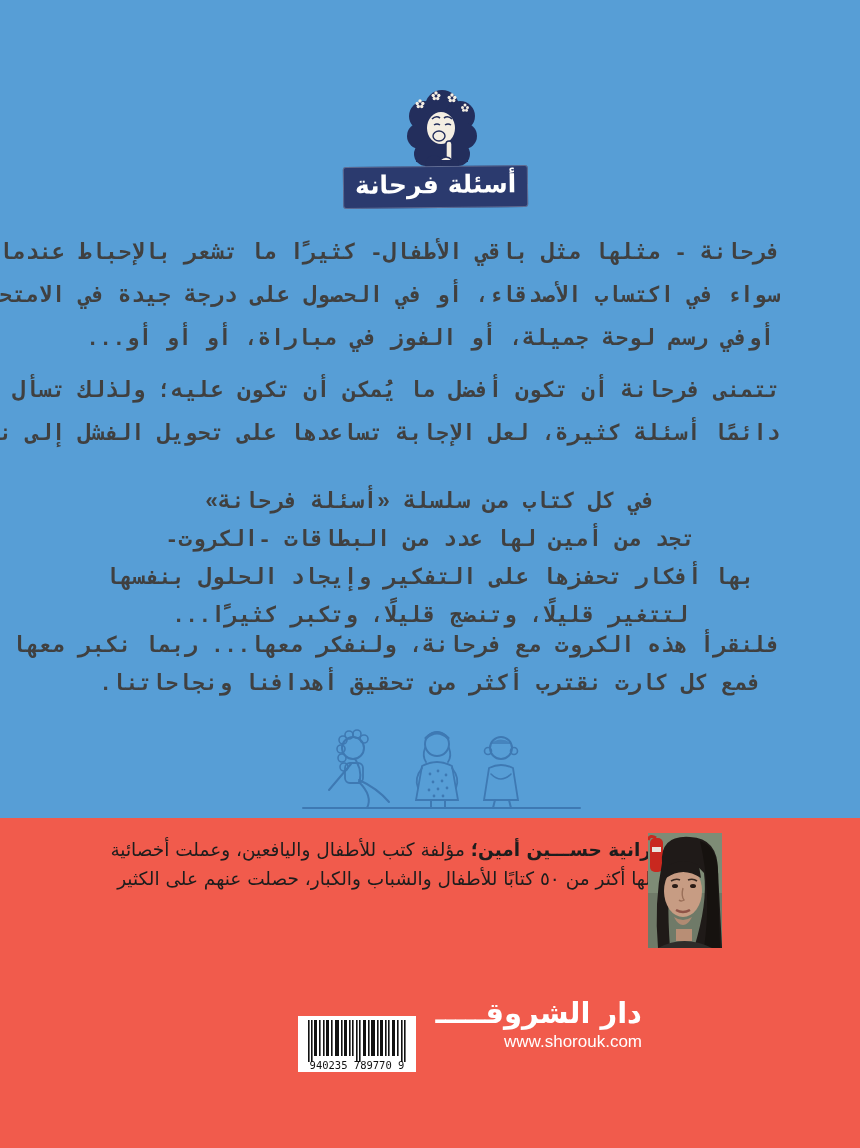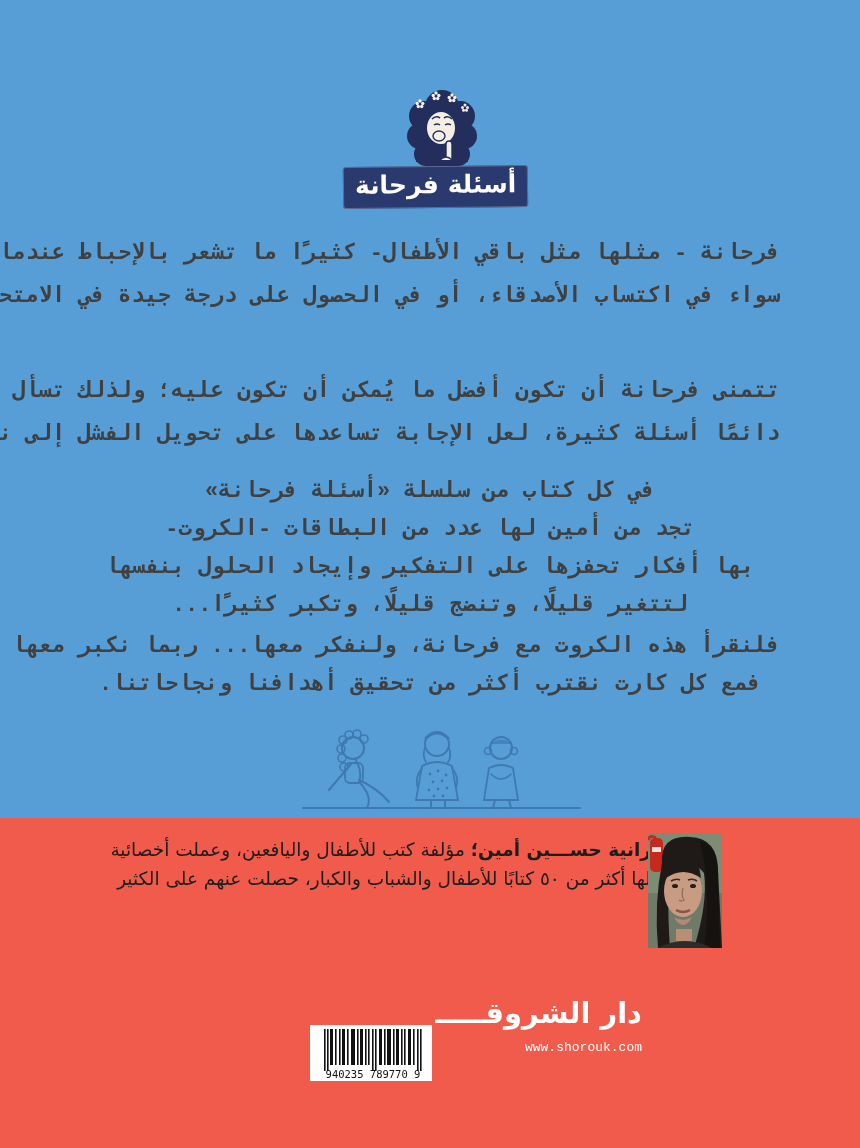--- a/index.html
+++ b/index.html
@@ -18,46 +18,46 @@
     display:inline-block;background:#2B3A6E;color:#FFFFFF;border-radius:3px;
     padding:5px 12px 8px 12px;font-weight:bold;font-size:25px;line-height:1.15;
     box-shadow:0 0 0 1px rgba(255,255,255,.25) inset;transform:rotate(-0.6deg);
     white-space:nowrap;
   }
 
   
   .blurb{position:absolute;left:80px;width:700px;text-align:center;color:#404040;font-weight:bold;font-family:Liberation Mono, monospace;}
   .p1{top:232px;font-size:22px;line-height:43px;}
   .p2{top:370px;font-size:22px;line-height:43px;}
-  .p3{top:473px;font-size:22px;line-height:38px;}
+  .p3{top:484px;font-size:22px;line-height:38px;}
   .p4{top:628px;font-size:22px;line-height:38px;}
   .bline{white-space:nowrap;}
 
   
   .girls{position:absolute;left:285px;top:718px;opacity:.62;}
 
   
   .bio-photo{position:absolute;left:648px;top:15px;width:74px;height:115px;overflow:hidden;}
   .bio-text{
     position:absolute;left:141px;top:17px;width:510px;text-align:right;direction:rtl;
     color:#1D1D1D;font-size:18.5px;line-height:29px;
   }
   .bio-text .bold{font-weight:bold;}
 
-  .barcode{position:absolute;left:310px;top:207px;width:122px;height:56px;background:#FFFFFF;border-radius:1px;}
+  .barcode{position:absolute;left:310px;top:198px;width:106px;height:56px;background:#FFFFFF;border-radius:1px;}
   .barcode svg{display:block;}
 
   .publisher{position:absolute;left:448px;top:178px;width:194px;color:#FFFFFF;}
   .publisher-name{
     font-weight:bold;font-size:29px;line-height:34px;text-align:left;direction:rtl;
     white-space:nowrap;letter-spacing:0;
   }
   .publisher-url{
-    font-family:Liberation Mono, monospace;font-size:13px;line-height:20px;text-align:right;
-    direction:ltr;unicode-bidi:plaintext;margin-top:8px;
+    font-family:Liberation Sans, sans-serif;font-size:17px;line-height:20px;text-align:right;
+    direction:ltr;unicode-bidi:plaintext;margin-top:2px;
   }
 </style>
 </head>
 <body>
 
 <div class="page">
 
   <div class="blue-panel">
 
     <div class="logo-wrap">
@@ -120,20 +120,21 @@
         <path d="M50 72 q6 -6 12 0" fill="#F4EEE3" stroke="#232E5C" stroke-width="1.4"></path>
       </svg>
       <div class="logo-box">
         <span>أسئلة فرحانة</span>
       </div>
     </div>
 
     <div class="blurb p1">
       <div class="bline">فرحانة - مثلها مثل باقي الأطفال- كثيرًا ما تشعر بالإحباط عندما تفشل،</div>
       <div class="bline">سواء في اكتساب الأصدقاء، أو في الحصول على درجة جيدة في الامتحان،</div>
+      <div class="bline">أوفي رسم لوحة جميلة، أو الفوز في مباراة، أو أو أو...</div>
     </div>
     <div class="blurb p2">
       <div class="bline">تتمنى فرحانة أن تكون أفضل ما يُمكن أن تكون عليه؛ ولذلك تسأل نفسها</div>
       <div class="bline">دائمًا أسئلة كثيرة، لعل الإجابة تساعدها على تحويل الفشل إلى نجاح.</div>
     </div>
     <div class="blurb p3">
       <div class="bline">في كل كتاب من سلسلة «أسئلة فرحانة»</div>
       <div class="bline">تجد من أمين لها عدد من البطاقات -الكروت-</div>
       <div class="bline">بها أفكار تحفزها على التفكير وإيجاد الحلول بنفسها</div>
       <div class="bline">لتتغير قليلًا، وتنضج قليلًا، وتكبر كثيرًا...</div>

